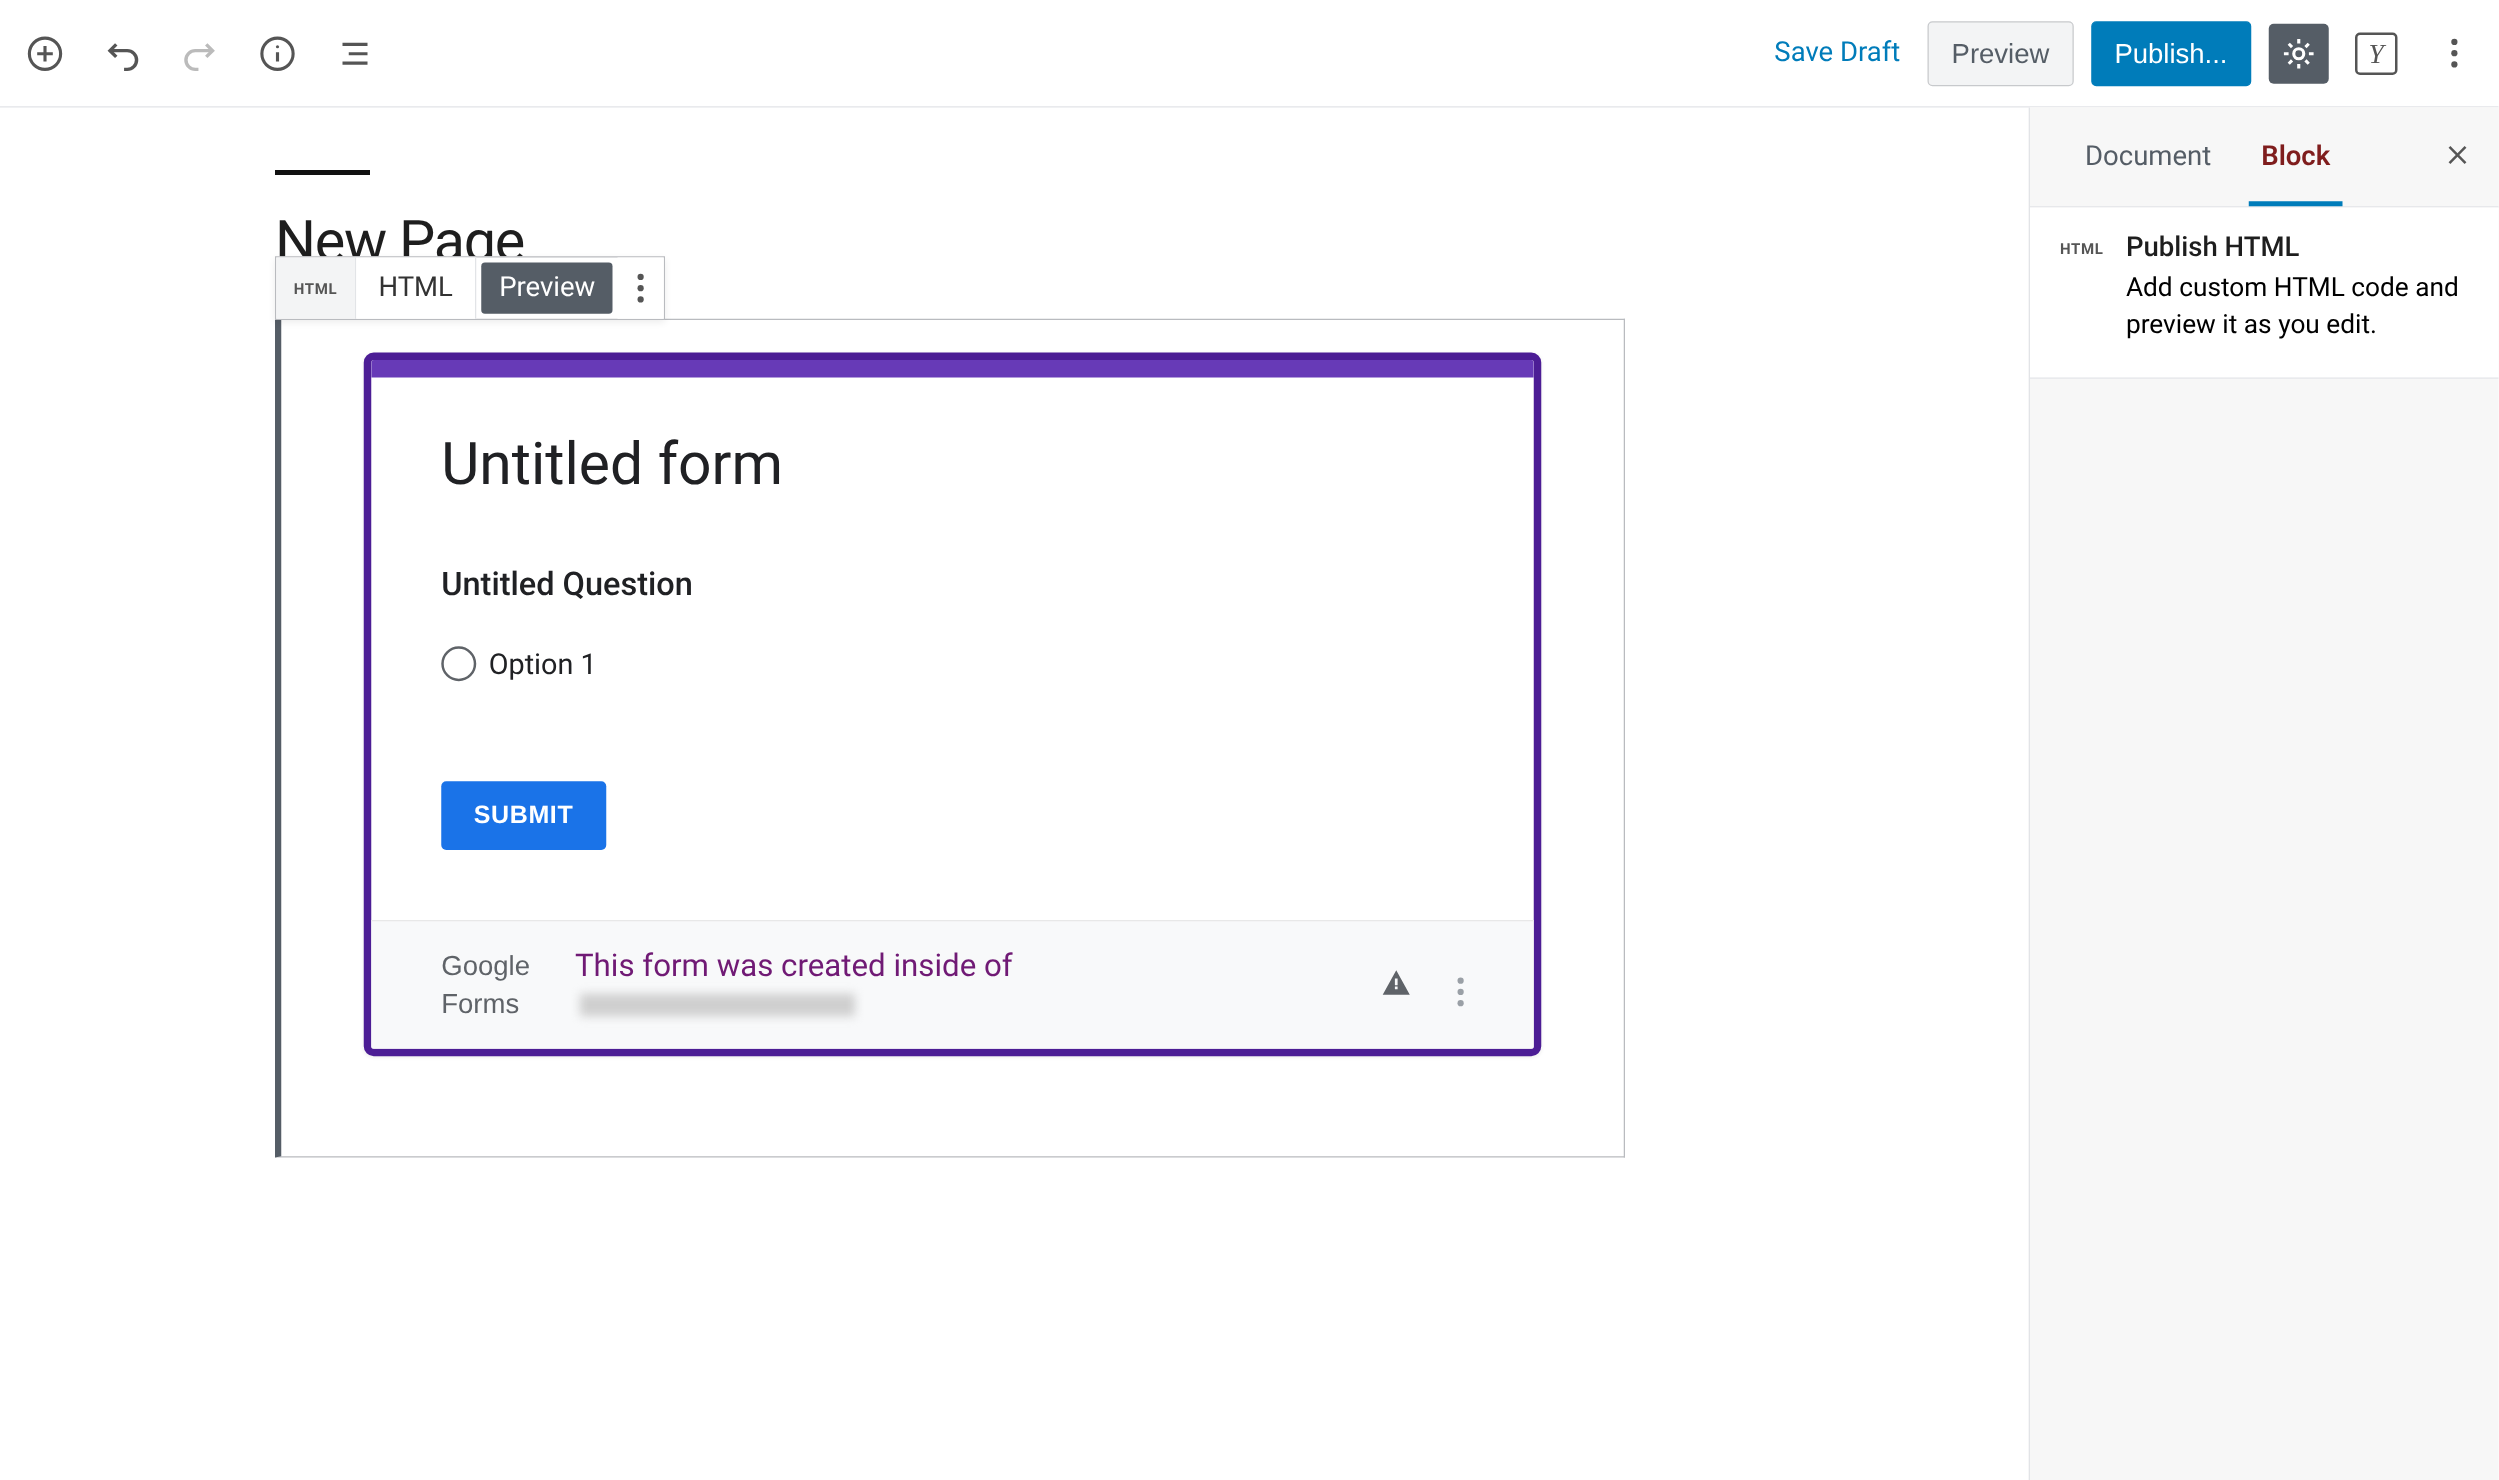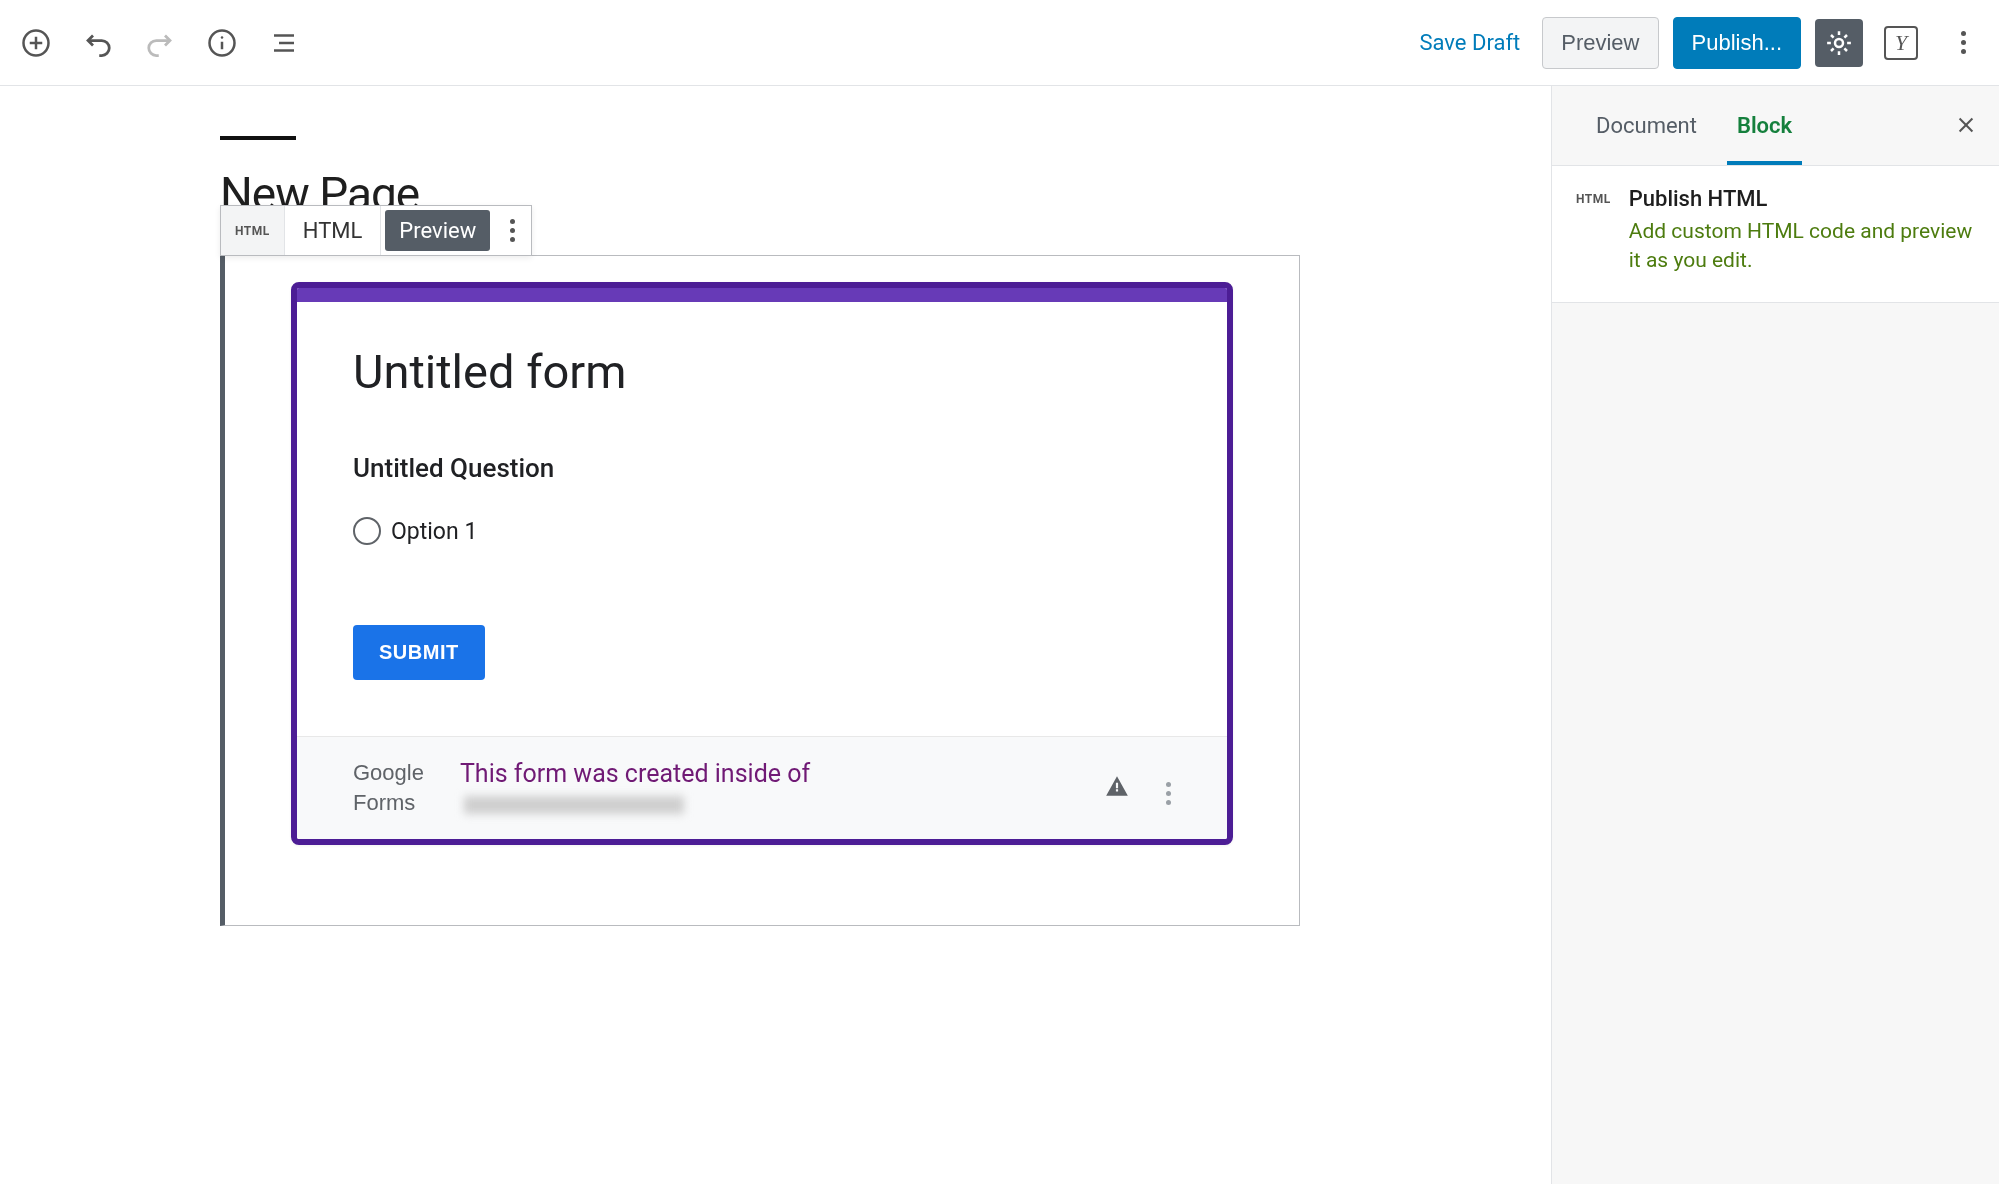--- a/index.html
+++ b/index.html
@@ -245,21 +245,21 @@
     background: #cfcfcf;
     filter: blur(4px);
     vertical-align: middle;
     margin-left: 4px;
   }
   .form-footer .spacer { flex: 1; }
   .form-footer .warn-icon svg { width: 26px; height: 26px; }
 
   
   .sidebar {
-    width: 448px;
+    width: 376px;
     border-left: 1px solid #e2e4e7;
     background: #f7f7f7;
     display: flex;
     flex-direction: column;
   }
   .sidebar-tabs {
     display: flex;
     align-items: center;
     border-bottom: 1px solid #e2e4e7;
     background: #f7f7f7;
@@ -268,21 +268,21 @@
   }
   .sidebar-tab {
     font-size: 22px;
     padding: 26px 20px;
     color: #555d66;
     cursor: pointer;
     position: relative;
   }
   .sidebar-tab.active {
     font-weight: 600;
-    color: #15803d;
+    color: #7f1d1d;
   }
   .sidebar-tab.active::after {
     content: "";
     position: absolute;
     left: 10px;
     right: 10px;
     bottom: -1px;
     height: 4px;
     background: #007cba;
   }
@@ -308,21 +308,21 @@
     padding-top: 6px;
   }
   .sidebar-panel .panel-title {
     font-size: 22px;
     font-weight: 500;
     color: #1e1e1e;
     margin-bottom: 6px;
   }
   .sidebar-panel .panel-desc {
     font-size: 21px;
-    color: #4d7c0f;
+    color: #000000;
     line-height: 1.4;
   }
 
   .dots-vert { display: inline-flex; flex-direction: column; gap: 4px; }
   .dots-vert span { width: 5px; height: 5px; background: #555; border-radius: 50%; }
 </style>
 </head>
 <body>
 
 <div class="top-bar">

